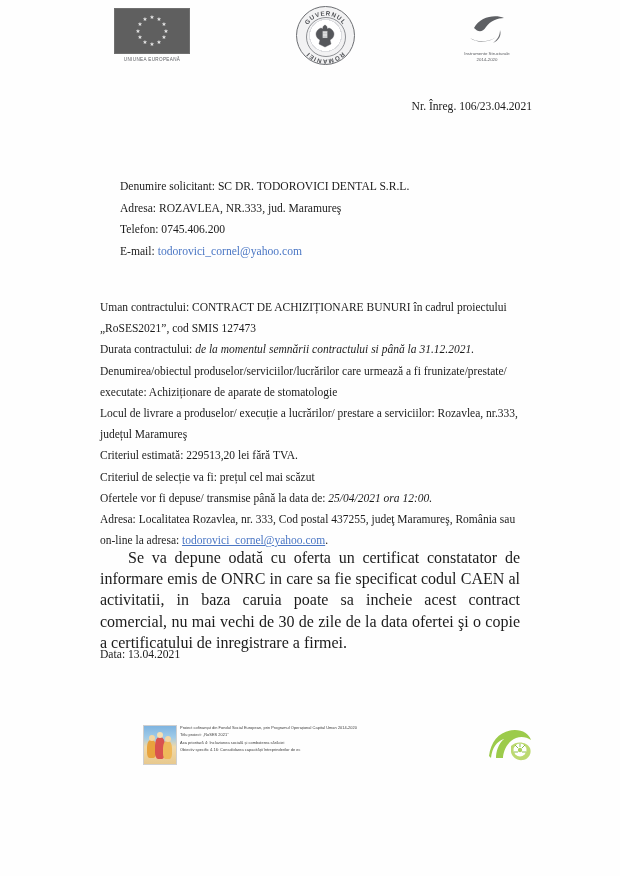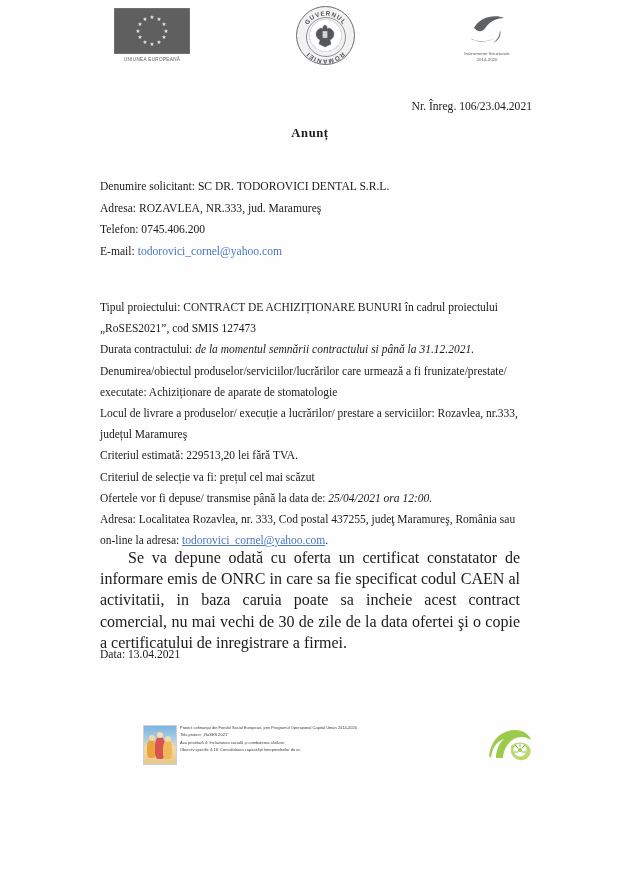--- a/index.html
+++ b/index.html
@@ -140,20 +140,21 @@
   .contact-block {
     position: absolute;
     left: 100px;
     top: 176px;
     width: 420px;
   }
   .contact-line {
     font-size: 11.6px;
     line-height: 21.5px;
     white-space: nowrap;
+    margin-left: 20px;
   }
 
   .body-block {
     position: absolute;
     left: 100px;
     top: 297px;
     width: 418px;
   }
   .body-line {
     font-size: 11.5px;
@@ -295,32 +296,31 @@
       </div>
       <div class="is-caption">
         <div>Instrumente Structurale</div>
         <div>2014-2020</div>
       </div>
     </div>
   </div>
 
   <div class="reg-no">Nr. Înreg. 106/23.04.2021</div>
 
-  <div class="doc-title">Anunț</div>
 
   <div class="contact-block">
     <div class="contact-line"><span>Denumire solicitant: </span><span>SC DR. TODOROVICI DENTAL  S.R.L.</span></div>
     <div class="contact-line"><span>Adresa: </span><span>ROZAVLEA, NR.333,  jud. Maramureş</span></div>
     <div class="contact-line"><span>Telefon: </span><span>0745.406.200</span></div>
     <div class="contact-line"><span>E-mail: </span><span class="mail-plain">todorovici_cornel@yahoo.com</span></div>
   </div>
 
   <div class="body-block">
 
-    <div class="body-line"><span>Tipul proiectului: </span><b class="strong">CONTRACT DE ACHIZIȚIONARE BUNURI </b><b class="strong">în cadrul proiectului</b></div>
+    <div class="body-line"><span>Uman contractului: </span><b class="strong">CONTRACT DE ACHIZIȚIONARE BUNURI </b><b class="strong">în cadrul proiectului</b></div>
 
     <div class="body-line"><b class="strong">„RoSES2021”, cod SMIS 127473</b></div>
 
     <div class="body-line"><span>Durata contractului: </span><i class="ital">de la momentul semnării contractului si  până la 31.12.2021.</i></div>
 
     <div class="body-line">Denumirea/obiectul produselor/serviciilor/lucrărilor care urmează a fi frunizate/prestate/</div>
 
     <div class="body-line"><span>executate: </span><b class="strong">Achiziționare de aparate de stomatologie</b></div>
 
     <div class="body-line">Locul de livrare a produselor/ execuție a lucrărilor/ prestare a serviciilor: Rozavlea, nr.333,</div>

